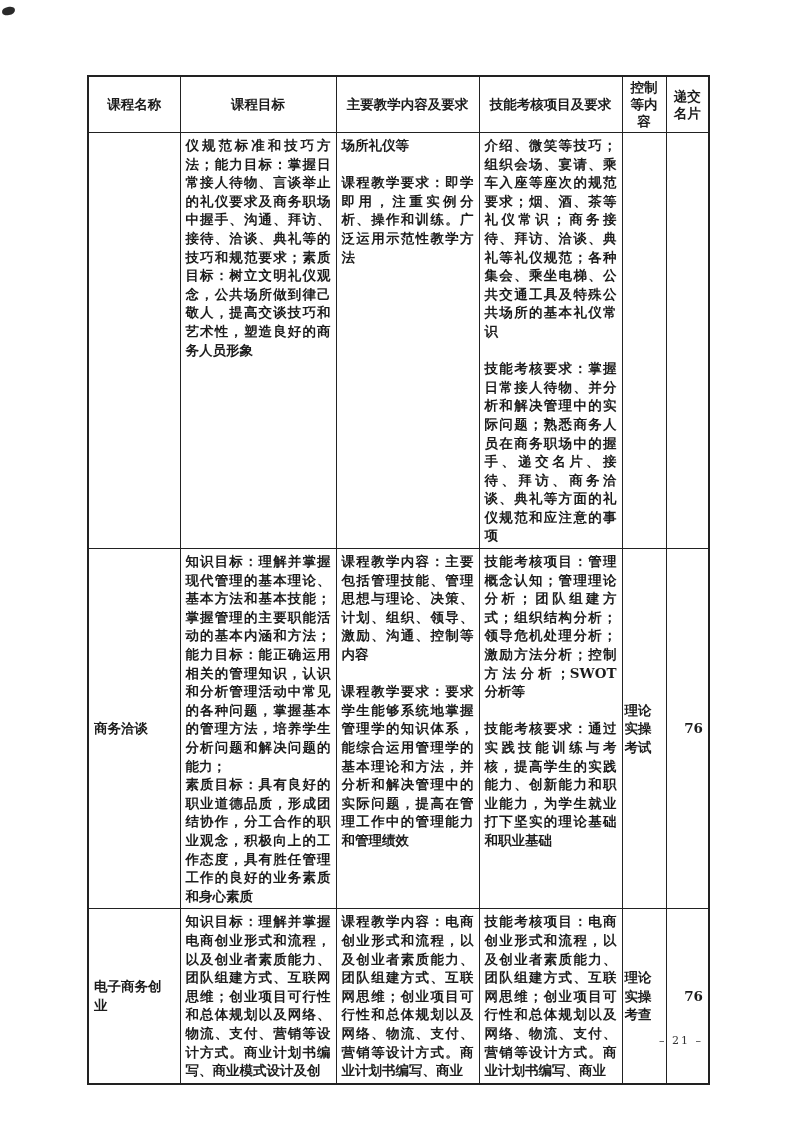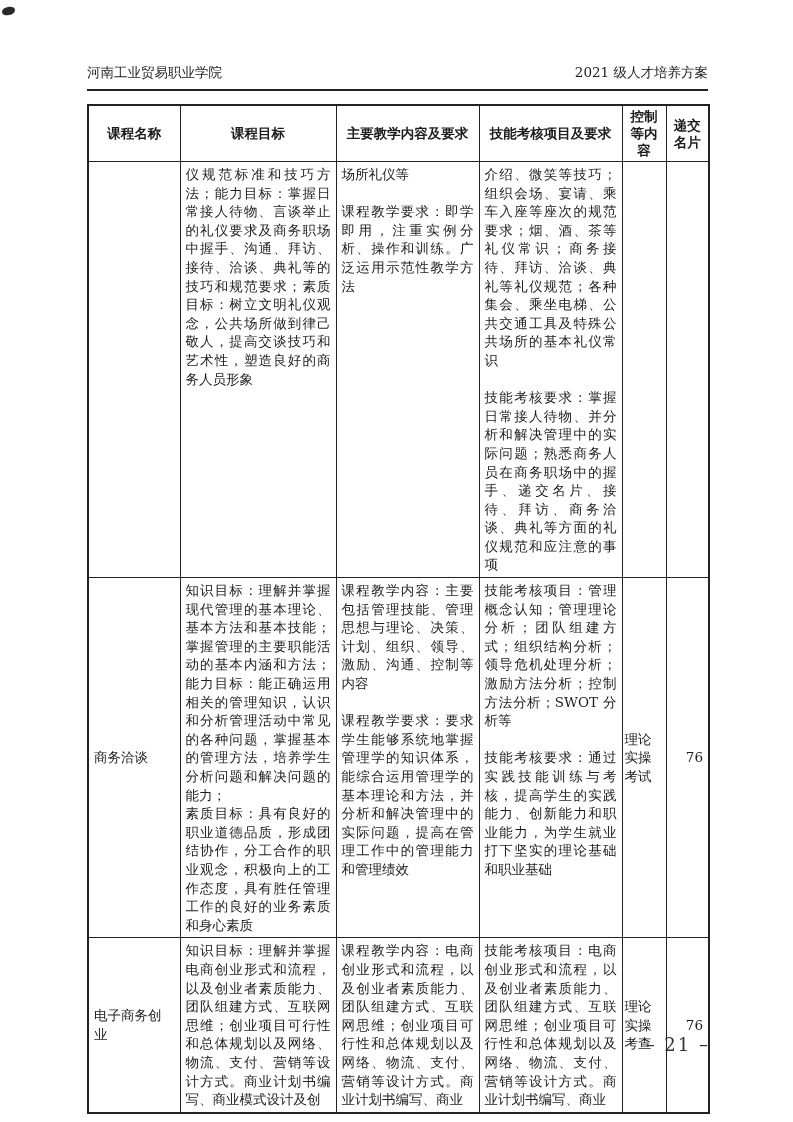--- a/index.html
+++ b/index.html
@@ -54,20 +54,21 @@
   .course-table col.c1 { width: 92px; }
   .course-table col.c2 { width: 156px; }
   .course-table col.c3 { width: 143px; }
   .course-table col.c4 { width: 143px; }
   .course-table col.c5 { width: 44px; }
   .course-table col.c6 { width: 43px; }
   .course-table th, .course-table td {
     border: 1px solid #222;
     padding: 3px 5px;
     box-sizing: border-box;
+    font-weight: bold;
   }
   .course-table th {
     height: 38px;
     font-weight: bold;
     text-align: center;
     vertical-align: middle;
     padding: 2px;
     line-height: 17px;
     font-size: 13.5px;
   }
@@ -86,39 +87,35 @@
     white-space: pre-line;
   }
   .course-table td.method-cell { padding: 2px; }
   .course-table td.hours-cell  { text-align: right; }
   tr.row-1 { height: 375px; }
   tr.row-2 { height: 333px; }
   tr.row-3 { height: 162px; }
   .page-footer {
     position: absolute;
     top: 1034px;
-    right: 83px;
-    font-size: 18px;
+    right: 90px;
+    font-size: 11px;
     color: #333;
     letter-spacing: 2px;
   }
 </style>
 </head>
 <body>
 
 <div class="page">
 
   <div class="scan-smudge"></div>
 
   <div class="content">
 
-    <div class="doc-header">
-      <span>河南工业贸易职业学院</span>
-      <span>2021 级人才培养方案</span>
-    </div>
 
     <table class="course-table">
       <colgroup>
         <col class="c1">
           <col class="c2">
           <col class="c3">
           <col class="c4">
           <col class="c5">
           <col class="c6">
       </colgroup>

